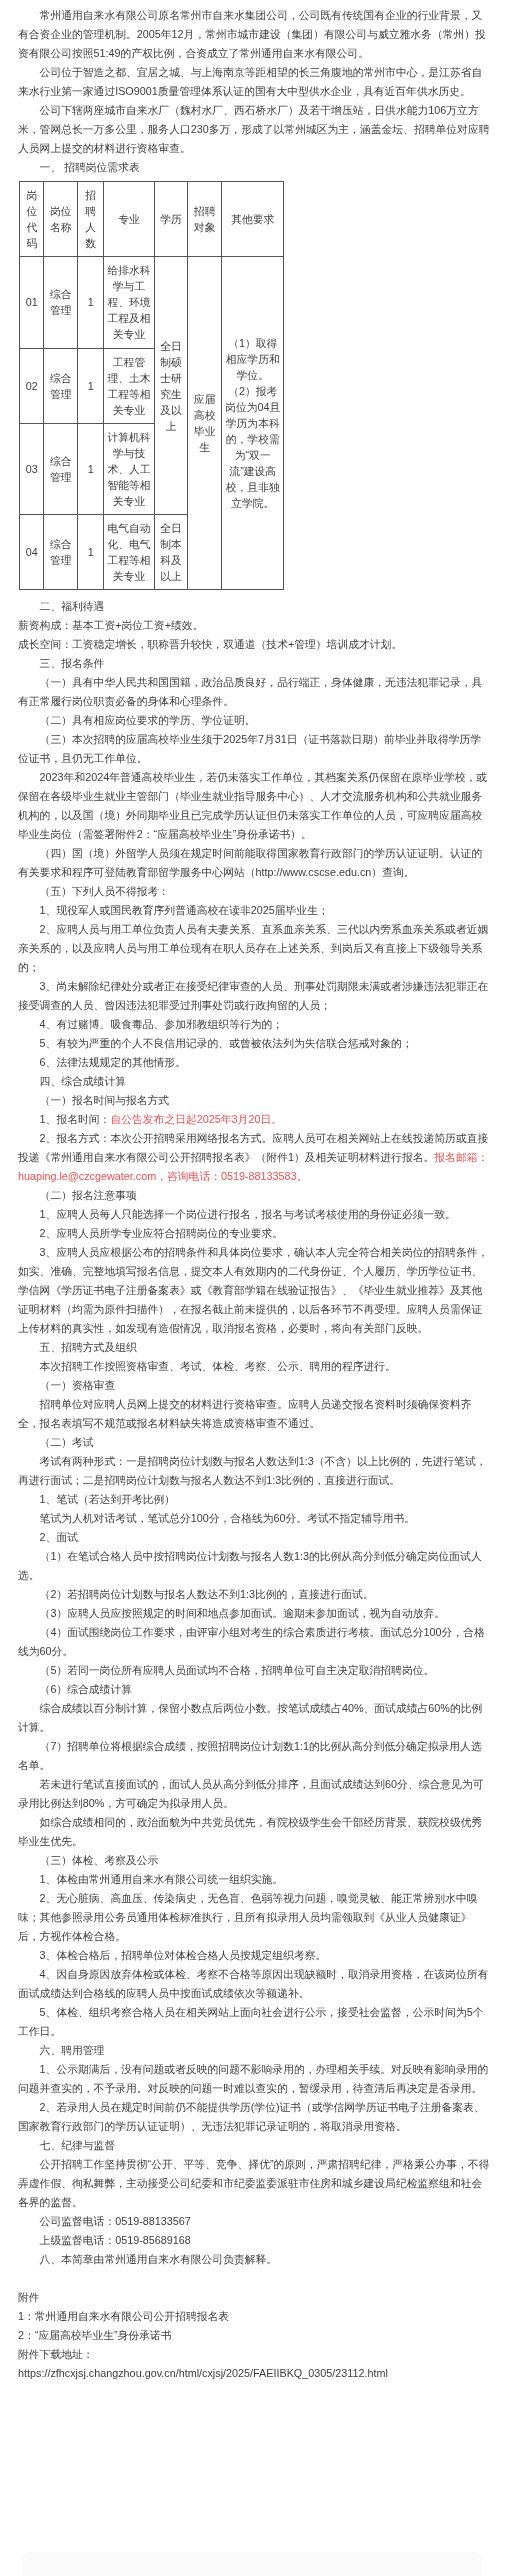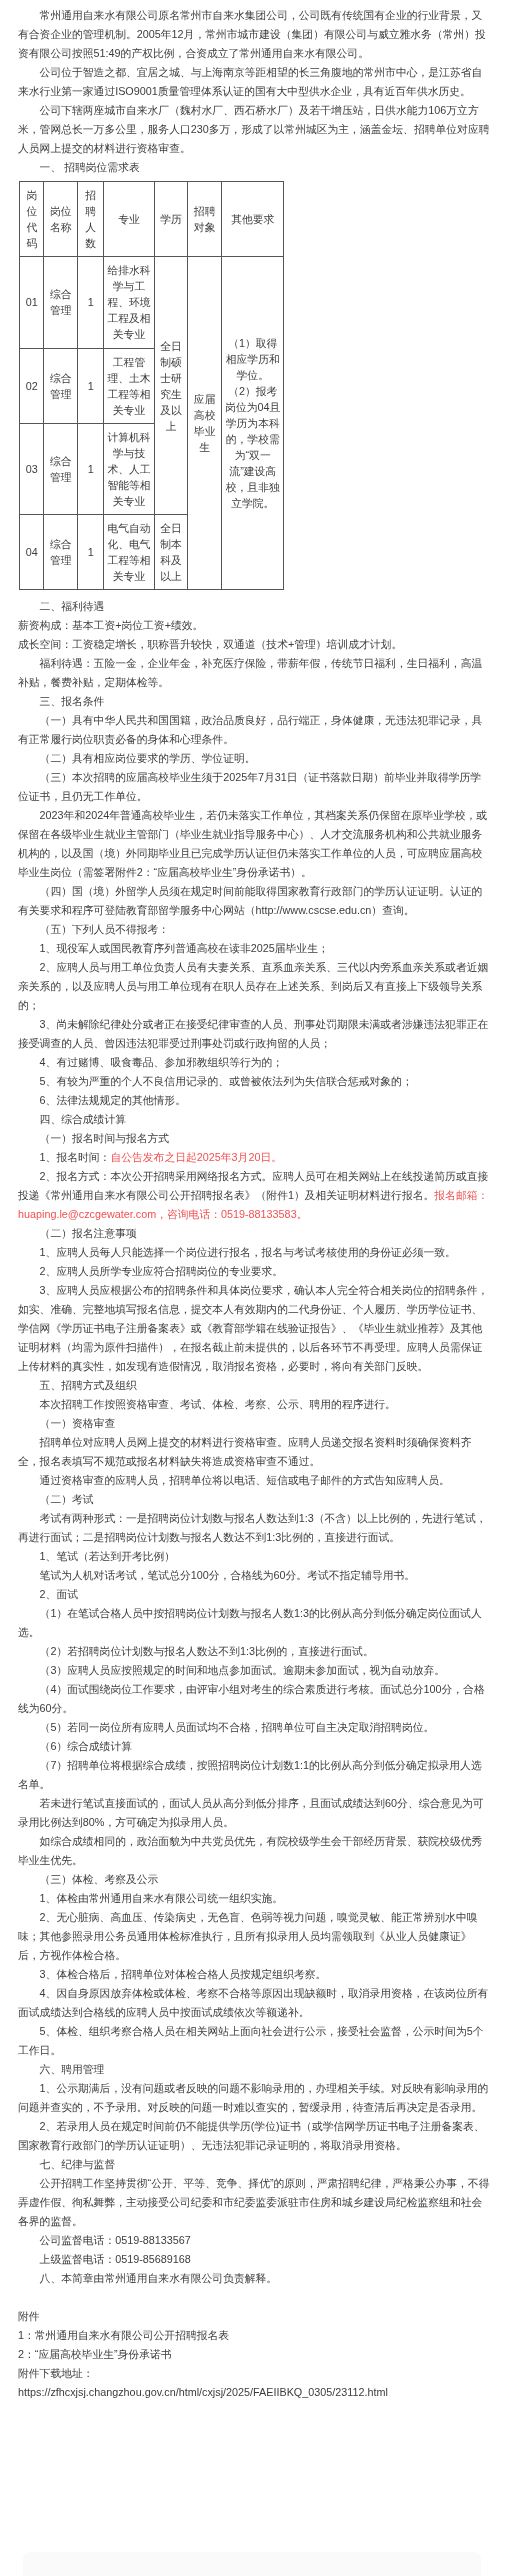--- a/index.html
+++ b/index.html
@@ -112,21 +112,20 @@
         <td>1</td>
         <td>电气自动化、电气工程等相关专业</td>
         <td>全日制本科及以上</td>
       </tr>
     </tbody>
       </table>
 
     <p class="heading">二、福利待遇</p>
     <p>薪资构成：基本工资+岗位工资+绩效。</p>
     <p>成长空间：工资稳定增长，职称晋升较快，双通道（技术+管理）培训成才计划。</p>
-    <p class="ind">福利待遇：五险一金，企业年金，补充医疗保险，带薪年假，传统节日福利，生日福利，高温补贴，餐费补贴，定期体检等。</p>
 
     <p class="heading">三、报名条件</p>
     <p class="ind">（一）具有中华人民共和国国籍，政治品质良好，品行端正，身体健康，无违法犯罪记录，具有正常履行岗位职责必备的身体和心理条件。</p>
     <p class="ind">（二）具有相应岗位要求的学历、学位证明。</p>
     <p class="ind">（三）本次招聘的应届高校毕业生须于2025年7月31日（证书落款日期）前毕业并取得学历学位证书，且仍无工作单位。</p>
     <p class="ind">2023年和2024年普通高校毕业生，若仍未落实工作单位，其档案关系仍保留在原毕业学校，或保留在各级毕业生就业主管部门（毕业生就业指导服务中心）、人才交流服务机构和公共就业服务机构的，以及国（境）外同期毕业且已完成学历认证但仍未落实工作单位的人员，可应聘应届高校毕业生岗位（需签署附件2：“应届高校毕业生”身份承诺书）。</p>
     <p class="ind">（四）国（境）外留学人员须在规定时间前能取得国家教育行政部门的学历认证证明。认证的有关要求和程序可登陆教育部留学服务中心网站（http://www.cscse.edu.cn）查询。</p>
     <p class="ind">（五）下列人员不得报考：</p>
     <p class="ind">1、现役军人或国民教育序列普通高校在读非2025届毕业生；</p>
     <p class="ind">2、应聘人员与用工单位负责人员有夫妻关系、直系血亲关系、三代以内旁系血亲关系或者近姻亲关系的，以及应聘人员与用工单位现有在职人员存在上述关系、到岗后又有直接上下级领导关系的；</p>
@@ -141,32 +140,32 @@
     <p class="ind"><span>2、报名方式：本次公开招聘采用网络报名方式。应聘人员可在相关网站上在线投递简历或直接投递《常州通用自来水有限公司公开招聘报名表》（附件1）及相关证明材料进行报名。</span><span class="red">报名邮箱：huaping.le@czcgewater.com，咨询电话：0519-88133583。</span></p>
     <p class="ind">（二）报名注意事项</p>
     <p class="ind">1、应聘人员每人只能选择一个岗位进行报名，报名与考试考核使用的身份证必须一致。</p>
     <p class="ind">2、应聘人员所学专业应符合招聘岗位的专业要求。</p>
     <p class="ind">3、应聘人员应根据公布的招聘条件和具体岗位要求，确认本人完全符合相关岗位的招聘条件，如实、准确、完整地填写报名信息，提交本人有效期内的二代身份证、个人履历、学历学位证书、学信网《学历证书电子注册备案表》或《教育部学籍在线验证报告》、《毕业生就业推荐》及其他证明材料（均需为原件扫描件），在报名截止前未提供的，以后各环节不再受理。应聘人员需保证上传材料的真实性，如发现有造假情况，取消报名资格，必要时，将向有关部门反映。</p>
 
     <p class="heading">五、招聘方式及组织</p>
     <p class="ind">本次招聘工作按照资格审查、考试、体检、考察、公示、聘用的程序进行。</p>
     <p class="ind">（一）资格审查</p>
     <p class="ind">招聘单位对应聘人员网上提交的材料进行资格审查。应聘人员递交报名资料时须确保资料齐全，报名表填写不规范或报名材料缺失将造成资格审查不通过。</p>
-    <p class="ind">通过资格审查的应聘人员，招聘单位将以电话、短信或电子邮件的方式告知应聘人员。</p>
     <p class="ind">（二）考试</p>
     <p class="ind">考试有两种形式：一是招聘岗位计划数与报名人数达到1:3（不含）以上比例的，先进行笔试，再进行面试；二是招聘岗位计划数与报名人数达不到1:3比例的，直接进行面试。</p>
     <p class="ind">1、笔试（若达到开考比例）</p>
     <p class="ind">笔试为人机对话考试，笔试总分100分，合格线为60分。考试不指定辅导用书。</p>
     <p class="ind">2、面试</p>
     <p class="ind">（1）在笔试合格人员中按招聘岗位计划数与报名人数1:3的比例从高分到低分确定岗位面试人选。</p>
     <p class="ind">（2）若招聘岗位计划数与报名人数达不到1:3比例的，直接进行面试。</p>
     <p class="ind">（3）应聘人员应按照规定的时间和地点参加面试。逾期未参加面试，视为自动放弃。</p>
     <p class="ind">（4）面试围绕岗位工作要求，由评审小组对考生的综合素质进行考核。面试总分100分，合格线为60分。</p>
     <p class="ind">（5）若同一岗位所有应聘人员面试均不合格，招聘单位可自主决定取消招聘岗位。</p>
     <p class="ind">（6）综合成绩计算</p>
+    <p class="ind">综合成绩以百分制计算，保留小数点后两位小数。按笔试成绩占40%、面试成绩占60%的比例计算。</p>
     <p class="ind">（7）招聘单位将根据综合成绩，按照招聘岗位计划数1:1的比例从高分到低分确定拟录用人选名单。</p>
     <p class="ind">若未进行笔试直接面试的，面试人员从高分到低分排序，且面试成绩达到60分、综合意见为可录用比例达到80%，方可确定为拟录用人员。</p>
     <p class="ind">如综合成绩相同的，政治面貌为中共党员优先，有院校级学生会干部经历背景、获院校级优秀毕业生优先。</p>
     <p class="ind">（三）体检、考察及公示</p>
     <p class="ind">1、体检由常州通用自来水有限公司统一组织实施。</p>
     <p class="ind">2、无心脏病、高血压、传染病史，无色盲、色弱等视力问题，嗅觉灵敏、能正常辨别水中嗅味；其他参照录用公务员通用体检标准执行，且所有拟录用人员均需领取到《从业人员健康证》后，方视作体检合格。</p>
     <p class="ind">3、体检合格后，招聘单位对体检合格人员按规定组织考察。</p>
     <p class="ind">4、因自身原因放弃体检或体检、考察不合格等原因出现缺额时，取消录用资格，在该岗位所有面试成绩达到合格线的应聘人员中按面试成绩依次等额递补。</p>
     <p class="ind">5、体检、组织考察合格人员在相关网站上面向社会进行公示，接受社会监督，公示时间为5个工作日。</p>
 

